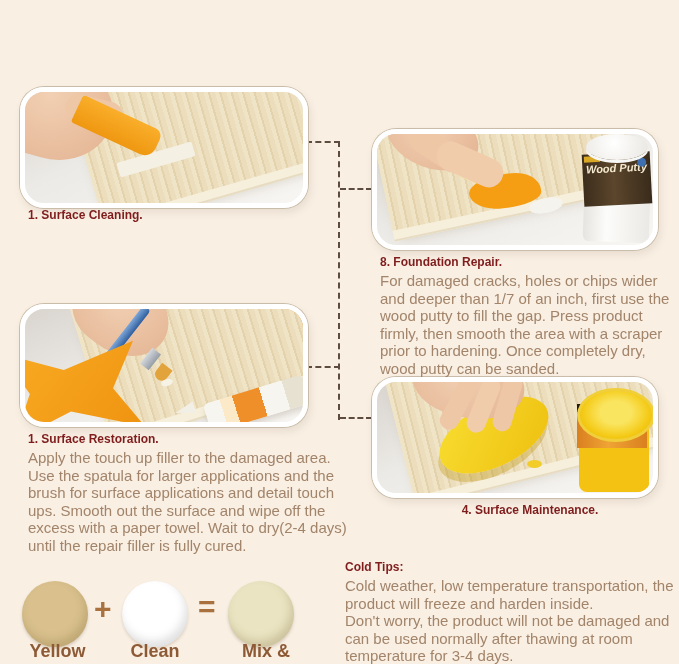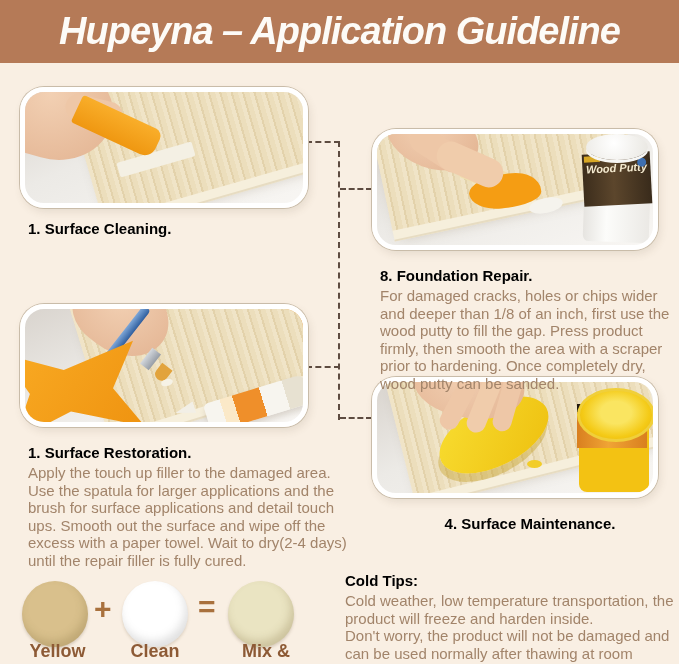--- a/index.html
+++ b/index.html
@@ -98,21 +98,21 @@
   .dash-h{position:absolute;border-top:2px dashed #5d4b40;height:0;}
   .dash-v{position:absolute;border-left:2px dashed #5d4b40;width:0;}
   .d1{left:306px;top:141px;width:34px;}
   .dv{left:338px;top:141px;height:279px;}
   .d2{left:340px;top:188px;width:32px;}
   .d3{left:306px;top:366px;width:34px;}
   .d4{left:340px;top:417px;width:32px;}
 
   
   .step-text{position:absolute;}
-  .step-heading{font-size:15px;font-weight:bold;color:#000000;margin:12px 0 3px 0;}
+  .step-heading{font-size:12px;font-weight:bold;color:#7f1d1d;margin:0 0 3px 0;}
   .step-body{font-size:15px;line-height:17.5px;color:#a2846a;font-weight:normal;white-space:pre-line;margin:0;}
   .t1{left:28px;top:208px;width:306px;}
   .t2{left:380px;top:255px;width:300px;}
   .t3{left:28px;top:432px;width:320px;}
   .t4{left:384px;top:503px;width:292px;text-align:center;}
   .cold{left:345px;top:560px;width:332px;}
 
   
   .swatch{position:absolute;width:66px;height:66px;border-radius:50%;
           box-shadow:inset -3px -6px 8px rgba(120,100,50,.25), 0 2px 3px rgba(120,100,70,.25);}
@@ -125,23 +125,20 @@
   .sw-label{position:absolute;top:641px;font-size:18px;font-weight:bold;color:#8d5a35;text-align:center;}
   .swl1{left:5px;width:105px;}
   .swl2{left:122px;width:66px;}
   .swl3{left:216px;width:100px;}
 </style>
 </head>
 <body>
 
 <div class="canvas">
 
-  <div class="header">
-    <div class="title">Hupeyna – Application Guideline</div>
-  </div>
 
   <div class="dash-h d1"></div>
   <div class="dash-v dv"></div>
   <div class="dash-h d2"></div>
   <div class="dash-h d3"></div>
   <div class="dash-h d4"></div>
 
   <div class="photo photo1">
     <div class="board p1-board"></div>
     <div class="p1-strip"></div>
@@ -192,21 +189,21 @@
     <div class="p4-f2"></div>
     <div class="p4-f3"></div>
   </div>
 
   <div class="step-text t1">
     <h3 class="step-heading">1. Surface Cleaning.</h3>
   </div>
 
   <div class="step-text t2">
     <h3 class="step-heading">8. Foundation Repair.</h3>
-    <p class="step-body">For damaged cracks, holes or chips wider and deeper than 1/8 of an inch, first use the wood putty to fill the gap. Press product firmly, then smooth the area with a scraper prior to hardening. Once completely dry, wood putty can be sanded.</p>
+    <p class="step-body">For damaged cracks, holes or chips wider and deeper than 1/7 of an inch, first use the wood putty to fill the gap. Press product firmly, then smooth the area with a scraper prior to hardening. Once completely dry, wood putty can be sanded.</p>
   </div>
 
   <div class="step-text t3">
     <h3 class="step-heading">1. Surface Restoration.</h3>
     <p class="step-body">Apply the touch up filler to the damaged area.
 Use the spatula for larger applications and the brush for surface applications and detail touch ups. Smooth out the surface and wipe off the excess with a paper towel. Wait to dry(2-4 days) until the repair filler is fully cured.</p>
   </div>
 
   <div class="step-text t4">
     <h3 class="step-heading">4. Surface Maintenance.</h3>

